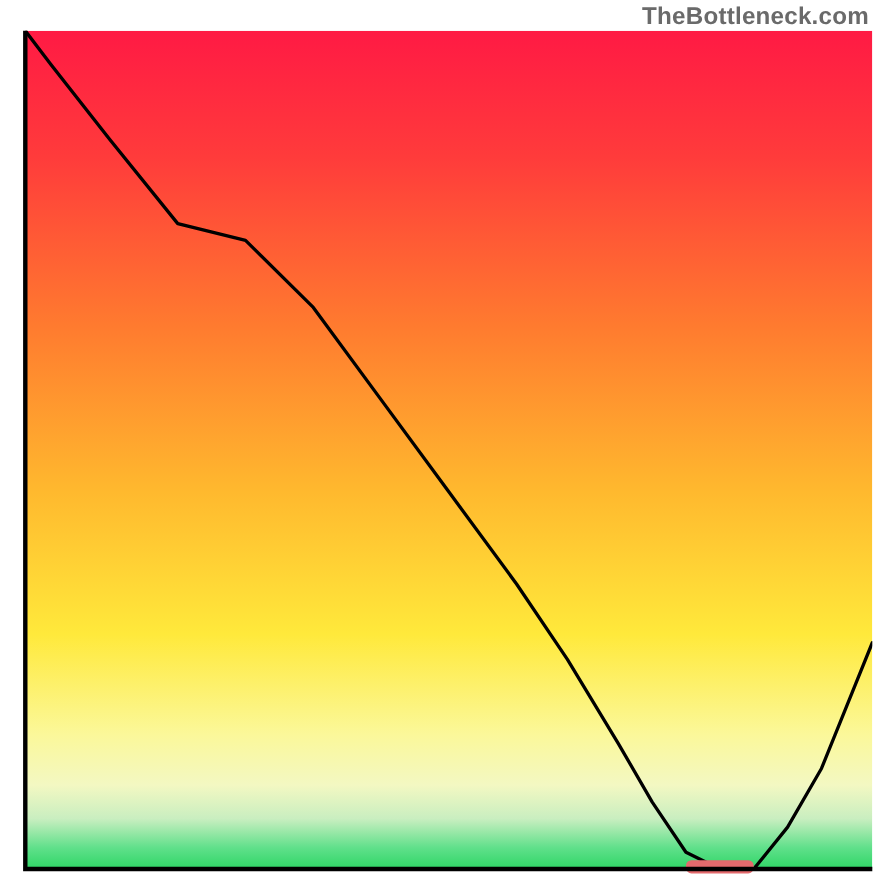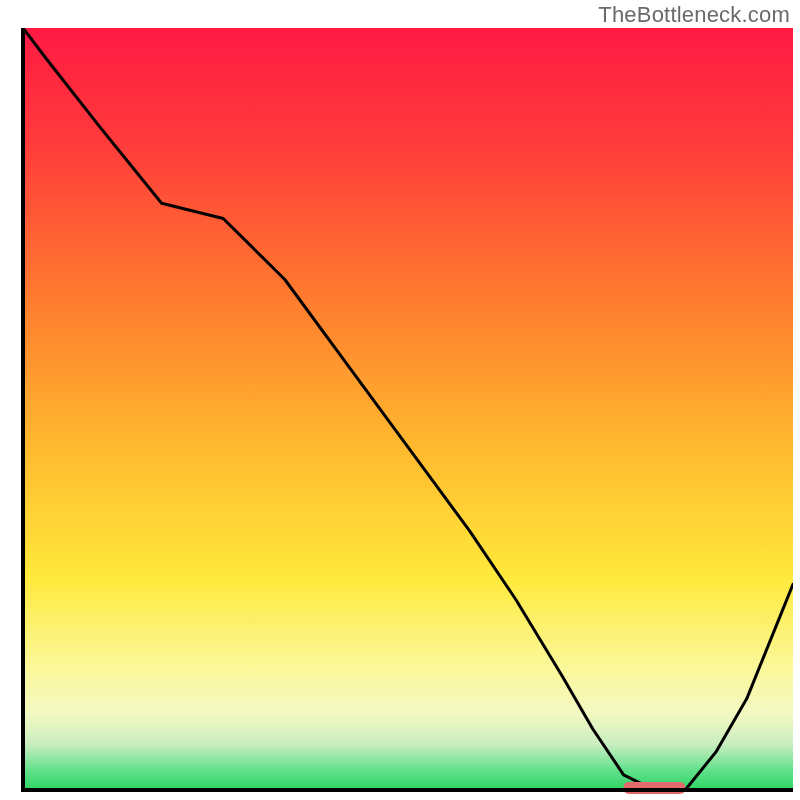--- a/index.html
+++ b/index.html
@@ -13,21 +13,21 @@
   .wrap {
     position: relative;
     width: 800px;
     height: 800px;
   }
   .watermark {
     position: absolute;
     top: 2px;
     right: 10px;
     font-size: 22px;
-    font-weight: 400;
+    font-weight: 700;
     color: #6a6a6a;
     letter-spacing: 0.2px;
   }
   svg.plot {
     position: absolute;
     left: 0;
     top: 0;
   }
 </style>
 </head>

